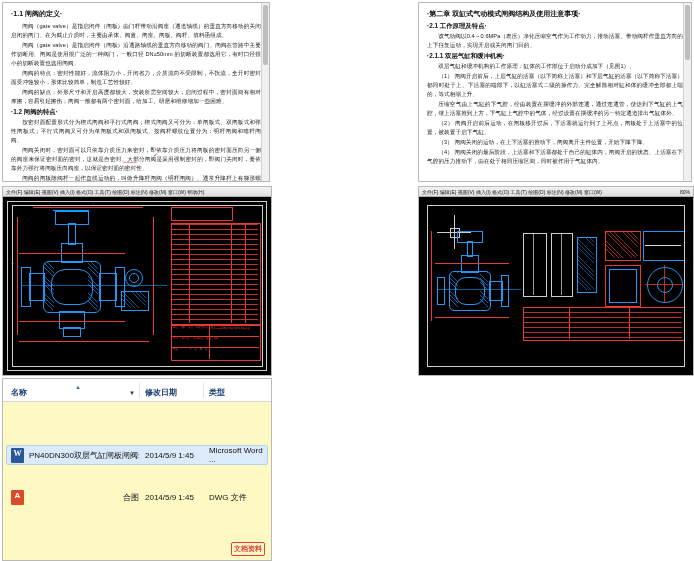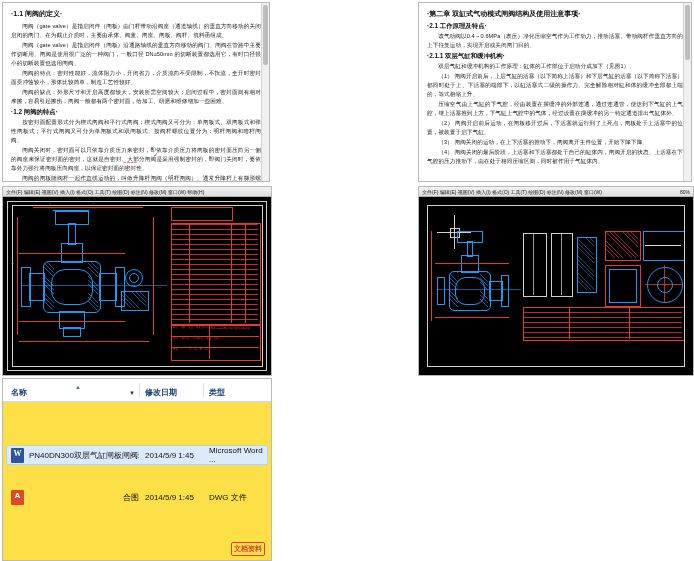--- a/index.html
+++ b/index.html
@@ -45,21 +45,21 @@
      repeating-linear-gradient(0deg,#e53935 0 0.5px,transparent 0.5px 2.5px);}
   .txtred{position:absolute;color:#e53935;font-size:2.4px;font-family:"Liberation Mono",monospace;
           line-height:2.6px;white-space:pre;}
   .crossh{position:absolute;}
   .crossh:before,.crossh:after{content:"";position:absolute;background:#cfcfcf;}
   .crossh:before{left:0;top:50%;width:100%;height:1px;}
   .crossh:after{top:0;left:50%;height:100%;width:1px;}
   .crossbox{position:absolute;border:1px solid #cfcfcf;}
 
   
-  .exp{background:#fde047;}
+  .exp{background:#fef9c3;}
   .exphead{position:absolute;left:0;right:0;top:0;height:22px;background:#fff;border-bottom:1px solid #d6d6d6;}
   .exphead .col{position:absolute;bottom:3px;font-size:8px;color:#1b3e72;font-weight:bold;}
   .colsep{position:absolute;top:4px;bottom:3px;width:1px;background:#e2e2e2;}
   .sortarrow{position:absolute;top:2px;font-size:7px;color:#3a6ea5;}
   .caret{position:absolute;font-size:6px;color:#333;}
   .selrow{position:absolute;left:3px;right:3px;height:20px;background:#dcebfb;border:1px solid #b6d4f0;
           border-radius:2px;box-sizing:border-box;}
   .frow{position:absolute;left:0;right:0;height:20px;display:flex;align-items:center;}
   .fname{font-size:8px;color:#111;white-space:nowrap;overflow:hidden;}
   .fdate{position:absolute;font-size:8px;color:#111;}

